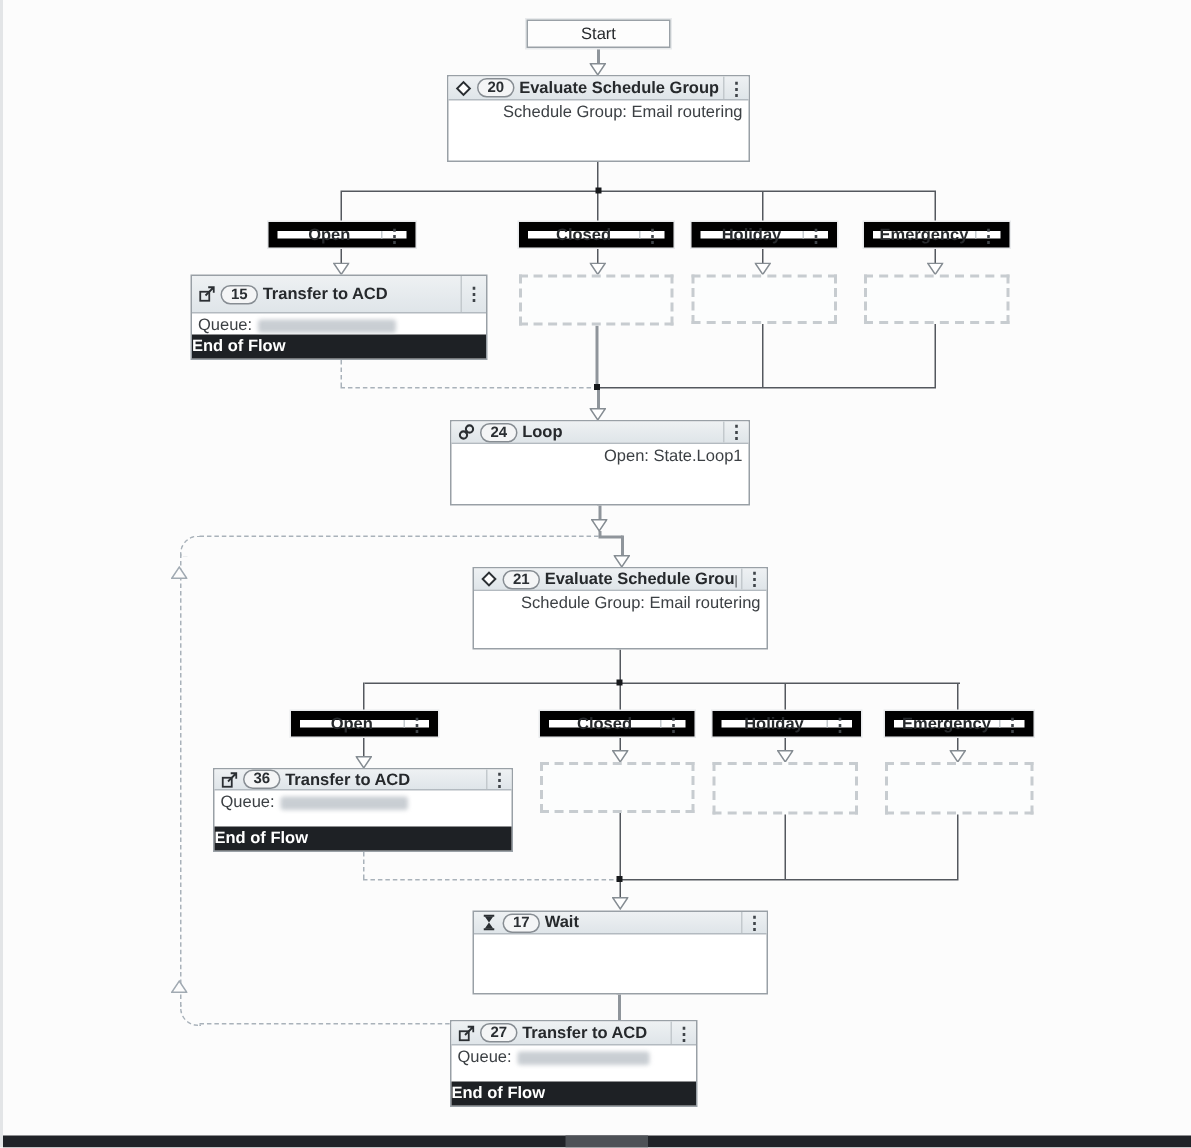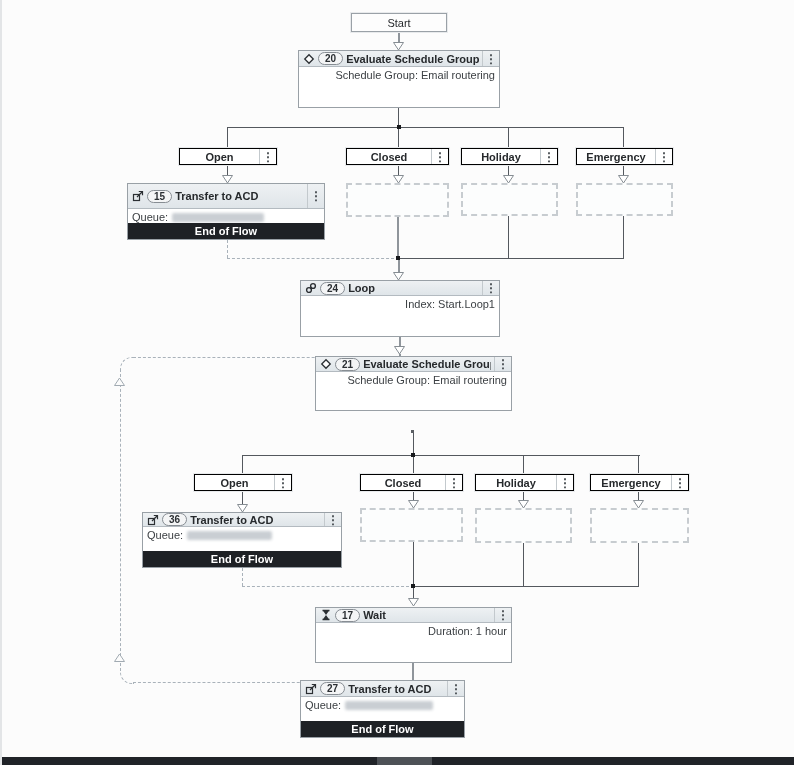--- a/index.html
+++ b/index.html
@@ -26,31 +26,31 @@
   .block{position:absolute;background:#fff;border:1px solid #99a0a6;box-sizing:border-box;display:flex;flex-direction:column;}
   .bhdr{display:flex;align-items:center;gap:3px;background:linear-gradient(#eef1f3,#dfe5e9);
         border-bottom:1px solid #b3bac0;padding:0 0 0 4px;box-sizing:border-box;flex:0 0 auto;}
   .bicon{display:flex;align-items:center;flex:0 0 auto;}
   .badge{display:inline-block;border:1px solid #878d93;border-radius:8px;background:#f4f5f6;
          padding:0 6px;font-size:10px;font-weight:bold;line-height:11px;color:#2b2f33;flex:0 0 auto;}
   .btitle{font-size:11px;font-weight:bold;color:#26292c;white-space:nowrap;overflow:hidden;flex:1 1 auto;}
   .kwrap{flex:0 0 16px;align-self:stretch;border-left:1px solid #c3c9cd;display:flex;align-items:center;justify-content:center;}
   .kebab{font-size:12px;font-weight:bold;color:#3f4449;line-height:10px;cursor:pointer;}
   .bbody{flex:1 1 auto;padding:2px 4px;font-size:11px;color:#3c4044;line-height:13px;overflow:hidden;text-align:right;}
-  .bfoot{flex:0 0 auto;background:#1e2125;color:#fff;font-size:11px;font-weight:bold;text-align:center;
-         padding:2px 12px;line-height:12px;}
+  .bfoot{flex:0 0 auto;background:#1e2125;color:#fff;font-size:11px;font-weight:bold;
+         padding:2px 0;line-height:12px;}
   .qrow{display:flex;align-items:center;gap:4px;}
   .redact{display:inline-block;height:9px;background:#c9ced3;border-radius:2px;filter:blur(1.5px);}
 
   
   .startnode{position:absolute;background:#fdfdfd;border:1px solid #9aa1a7;box-shadow:0 0 0 1px #e8eaec;
              display:flex;align-items:center;justify-content:center;font-size:11px;font-weight:normal;color:#26292c;box-sizing:border-box;}
 
   
-  .branch{position:absolute;height:17px;background:#fff;border:1px solid #000000;box-shadow:0 0 0 1px #e8eaec;
+  .branch{position:absolute;height:17px;background:#fff;border:6px solid #000000;box-shadow:0 0 0 1px #e8eaec;
           box-sizing:border-box;display:flex;align-items:stretch;}
   .btxt{flex:1 1 auto;font-size:11px;font-weight:bold;color:#26292c;display:flex;align-items:center;justify-content:center;}
 
   
   .ph{position:absolute;border:2px dashed #c7ccd0;background:#fcfdfd;box-sizing:border-box;}
 
   
   .hscroll{position:absolute;left:0;right:0;bottom:0;height:8px;background:#202328;}
   .hthumb{position:absolute;top:0;height:8px;background:#4d5156;}
 </style>
@@ -251,25 +251,25 @@
             <path d="M5.2 6.8 L6.8 5.2"></path>
           </svg>
         </span>
       <span class="badge">24</span>
       <span class="btitle">Loop</span>
       <span class="kwrap">
           <span class="kebab">⋮</span>
         </span>
     </div>
     <div class="bbody">
-      <div>Index: Start.Loop1</div>
-    </div>
-  </div>
-
-  <div class="block" style="left:313px;top:356px;width:197px;height:55px">
+      <div>Open: State.Loop1</div>
+    </div>
+  </div>
+
+  <div class="block" style="left:313px;top:378px;width:197px;height:55px">
     <div class="bhdr" style="height:15px">
       <span class="bicon">
           <svg width="12" height="12" viewBox="0 0 12 12">
             <rect x="3" y="3" width="6" height="6" fill="#fff" stroke="#2b2f33" stroke-width="1.3" transform="rotate(45 6 6)"></rect>
           </svg>
         </span>
       <span class="badge">21</span>
       <span class="btitle">Evaluate Schedule Group</span>
       <span class="kwrap">
           <span class="kebab">⋮</span>
@@ -339,23 +339,20 @@
             <path d="M2.5 1.5 H9.5 M2.5 10.5 H9.5" stroke="#2b2f33" stroke-width="1.3"></path>
             <polygon points="3.2,2 8.8,2 3.2,10 8.8,10" fill="#2b2f33"></polygon>
           </svg>
         </span>
       <span class="badge">17</span>
       <span class="btitle">Wait</span>
       <span class="kwrap">
           <span class="kebab">⋮</span>
         </span>
     </div>
-    <div class="bbody">
-        <div>Duration: 1 hour</div>
-      </div>
   </div>
 
   <div class="block" style="left:298px;top:680px;width:165px;height:58px">
     <div class="bhdr" style="height:16px">
       <span class="bicon">
           <svg width="12" height="12" viewBox="0 0 12 12" fill="none" stroke="#2b2f33" stroke-width="1.2">
             <rect x="1.5" y="4.5" width="6" height="6"></rect>
             <path d="M5 7 L10.5 1.5 M6.8 1.5 H10.5 V5.2"></path>
           </svg>
         </span>

